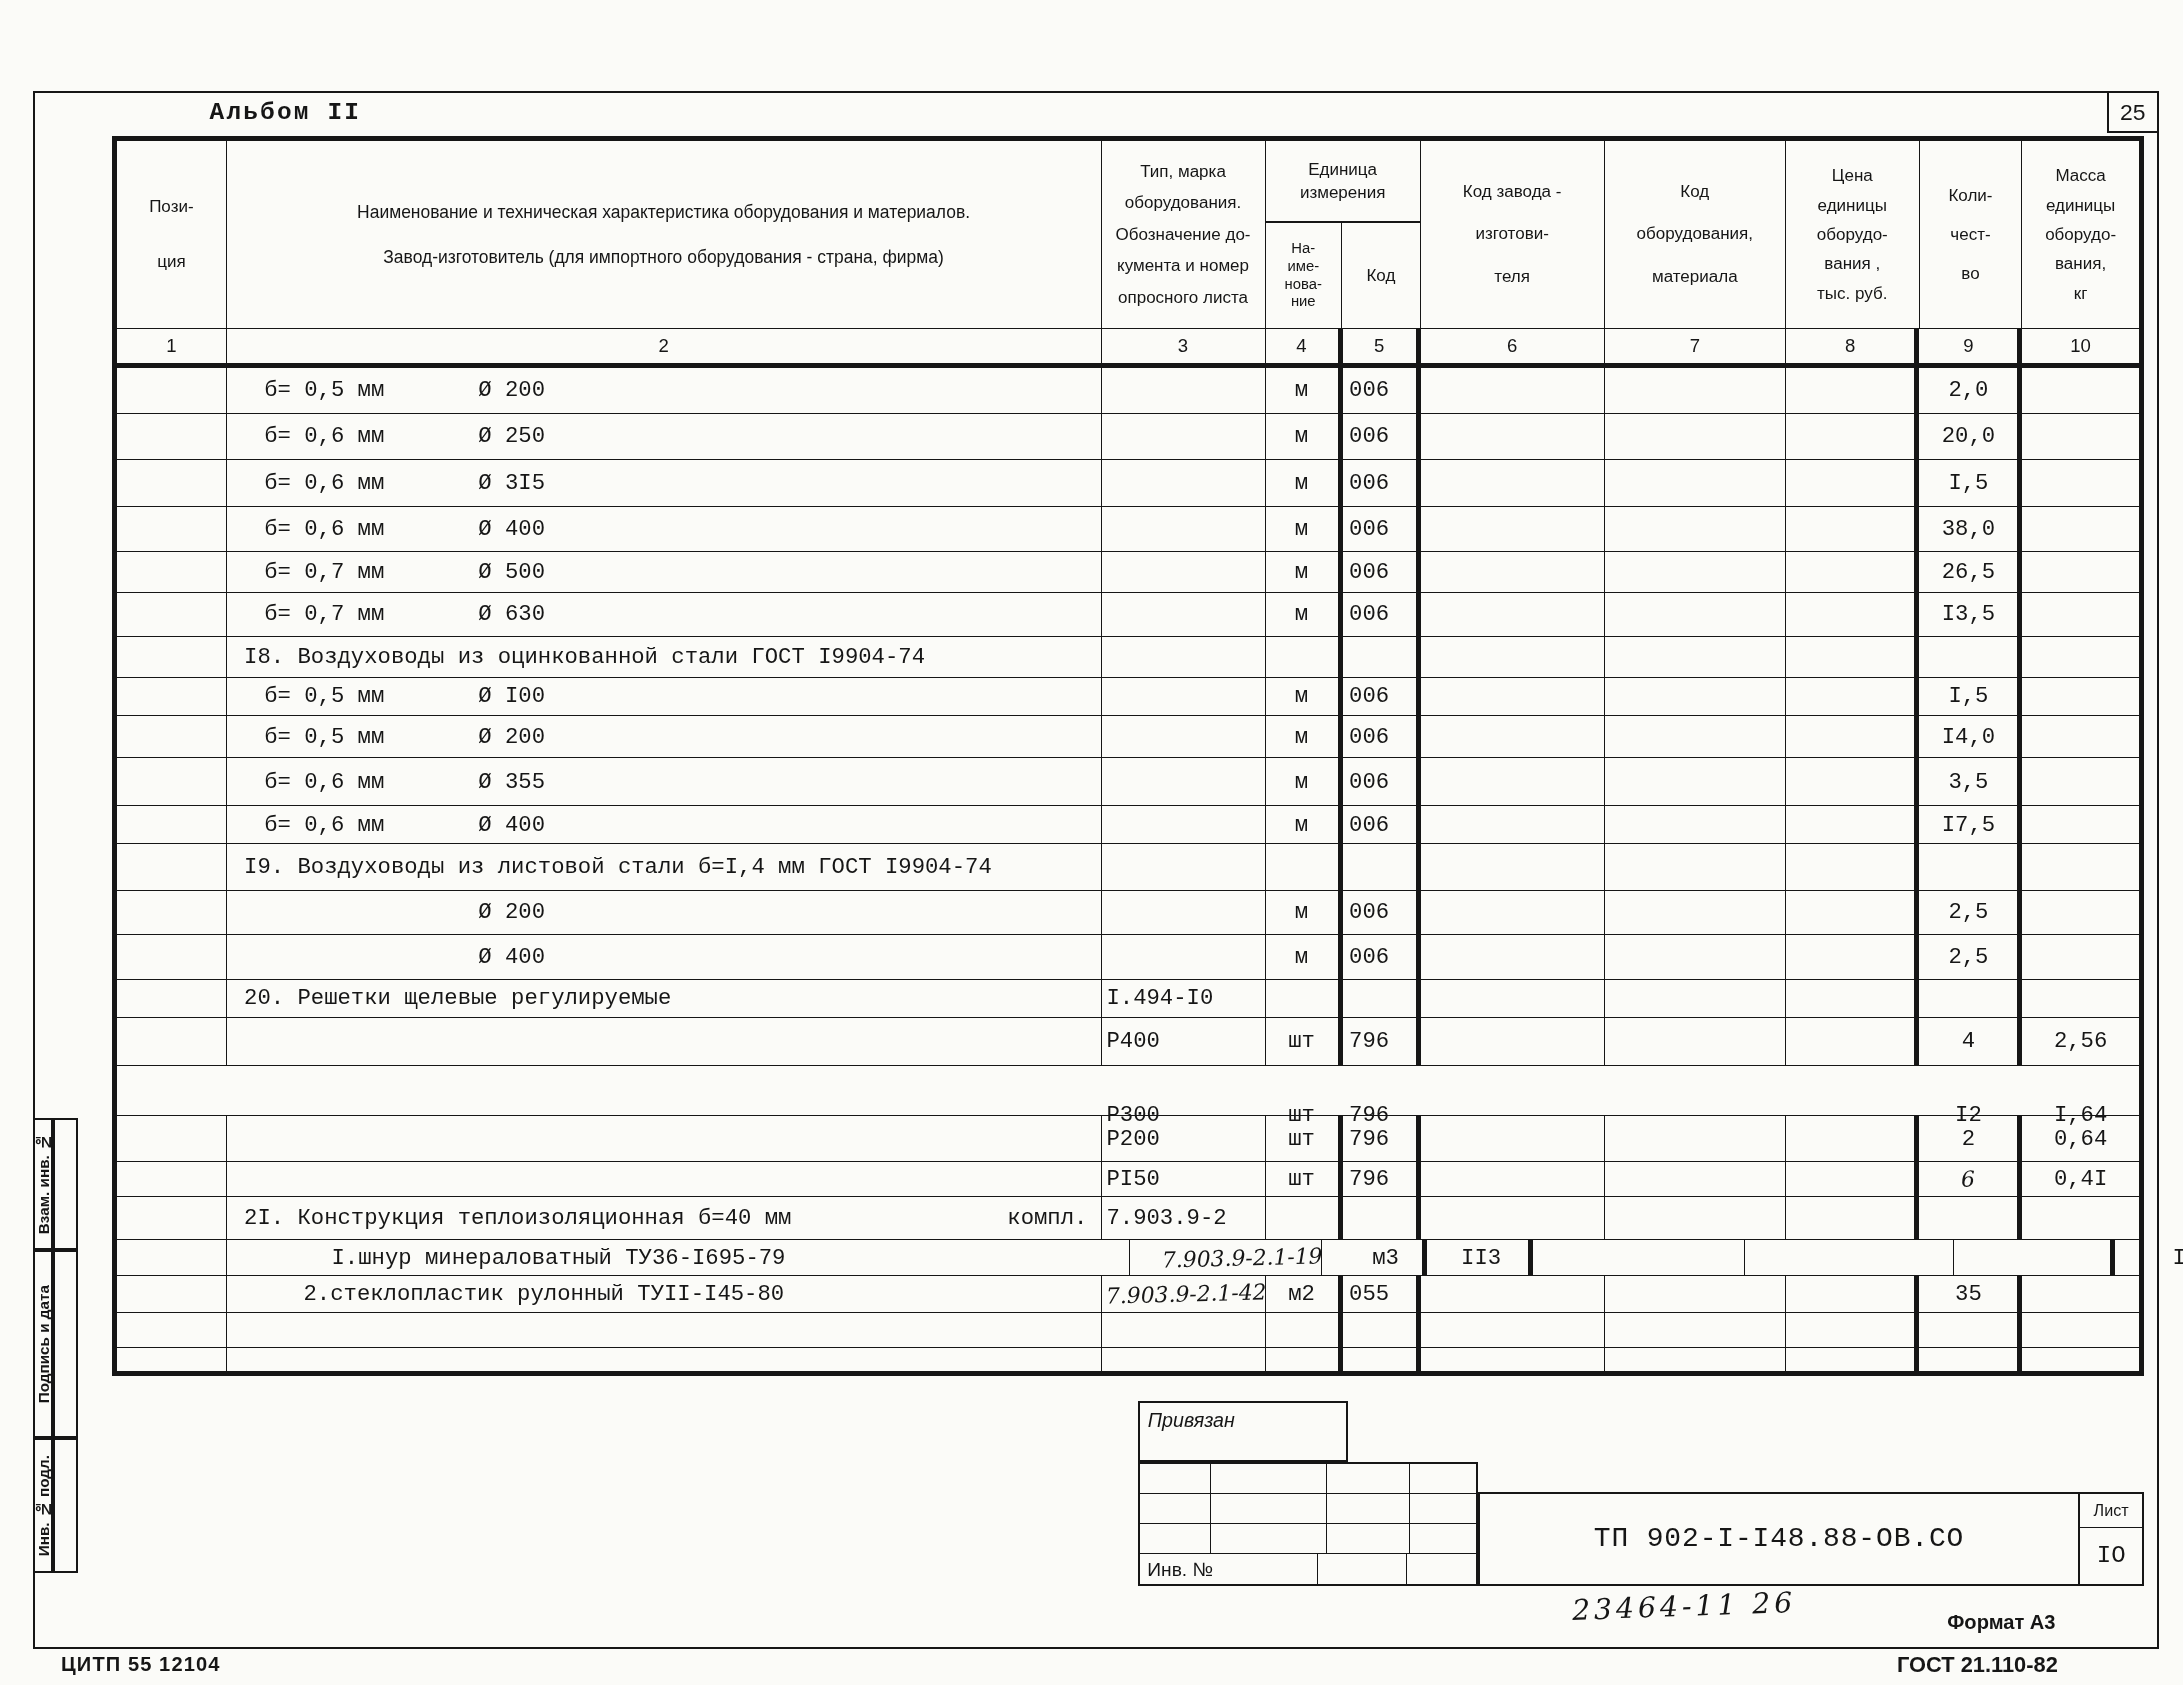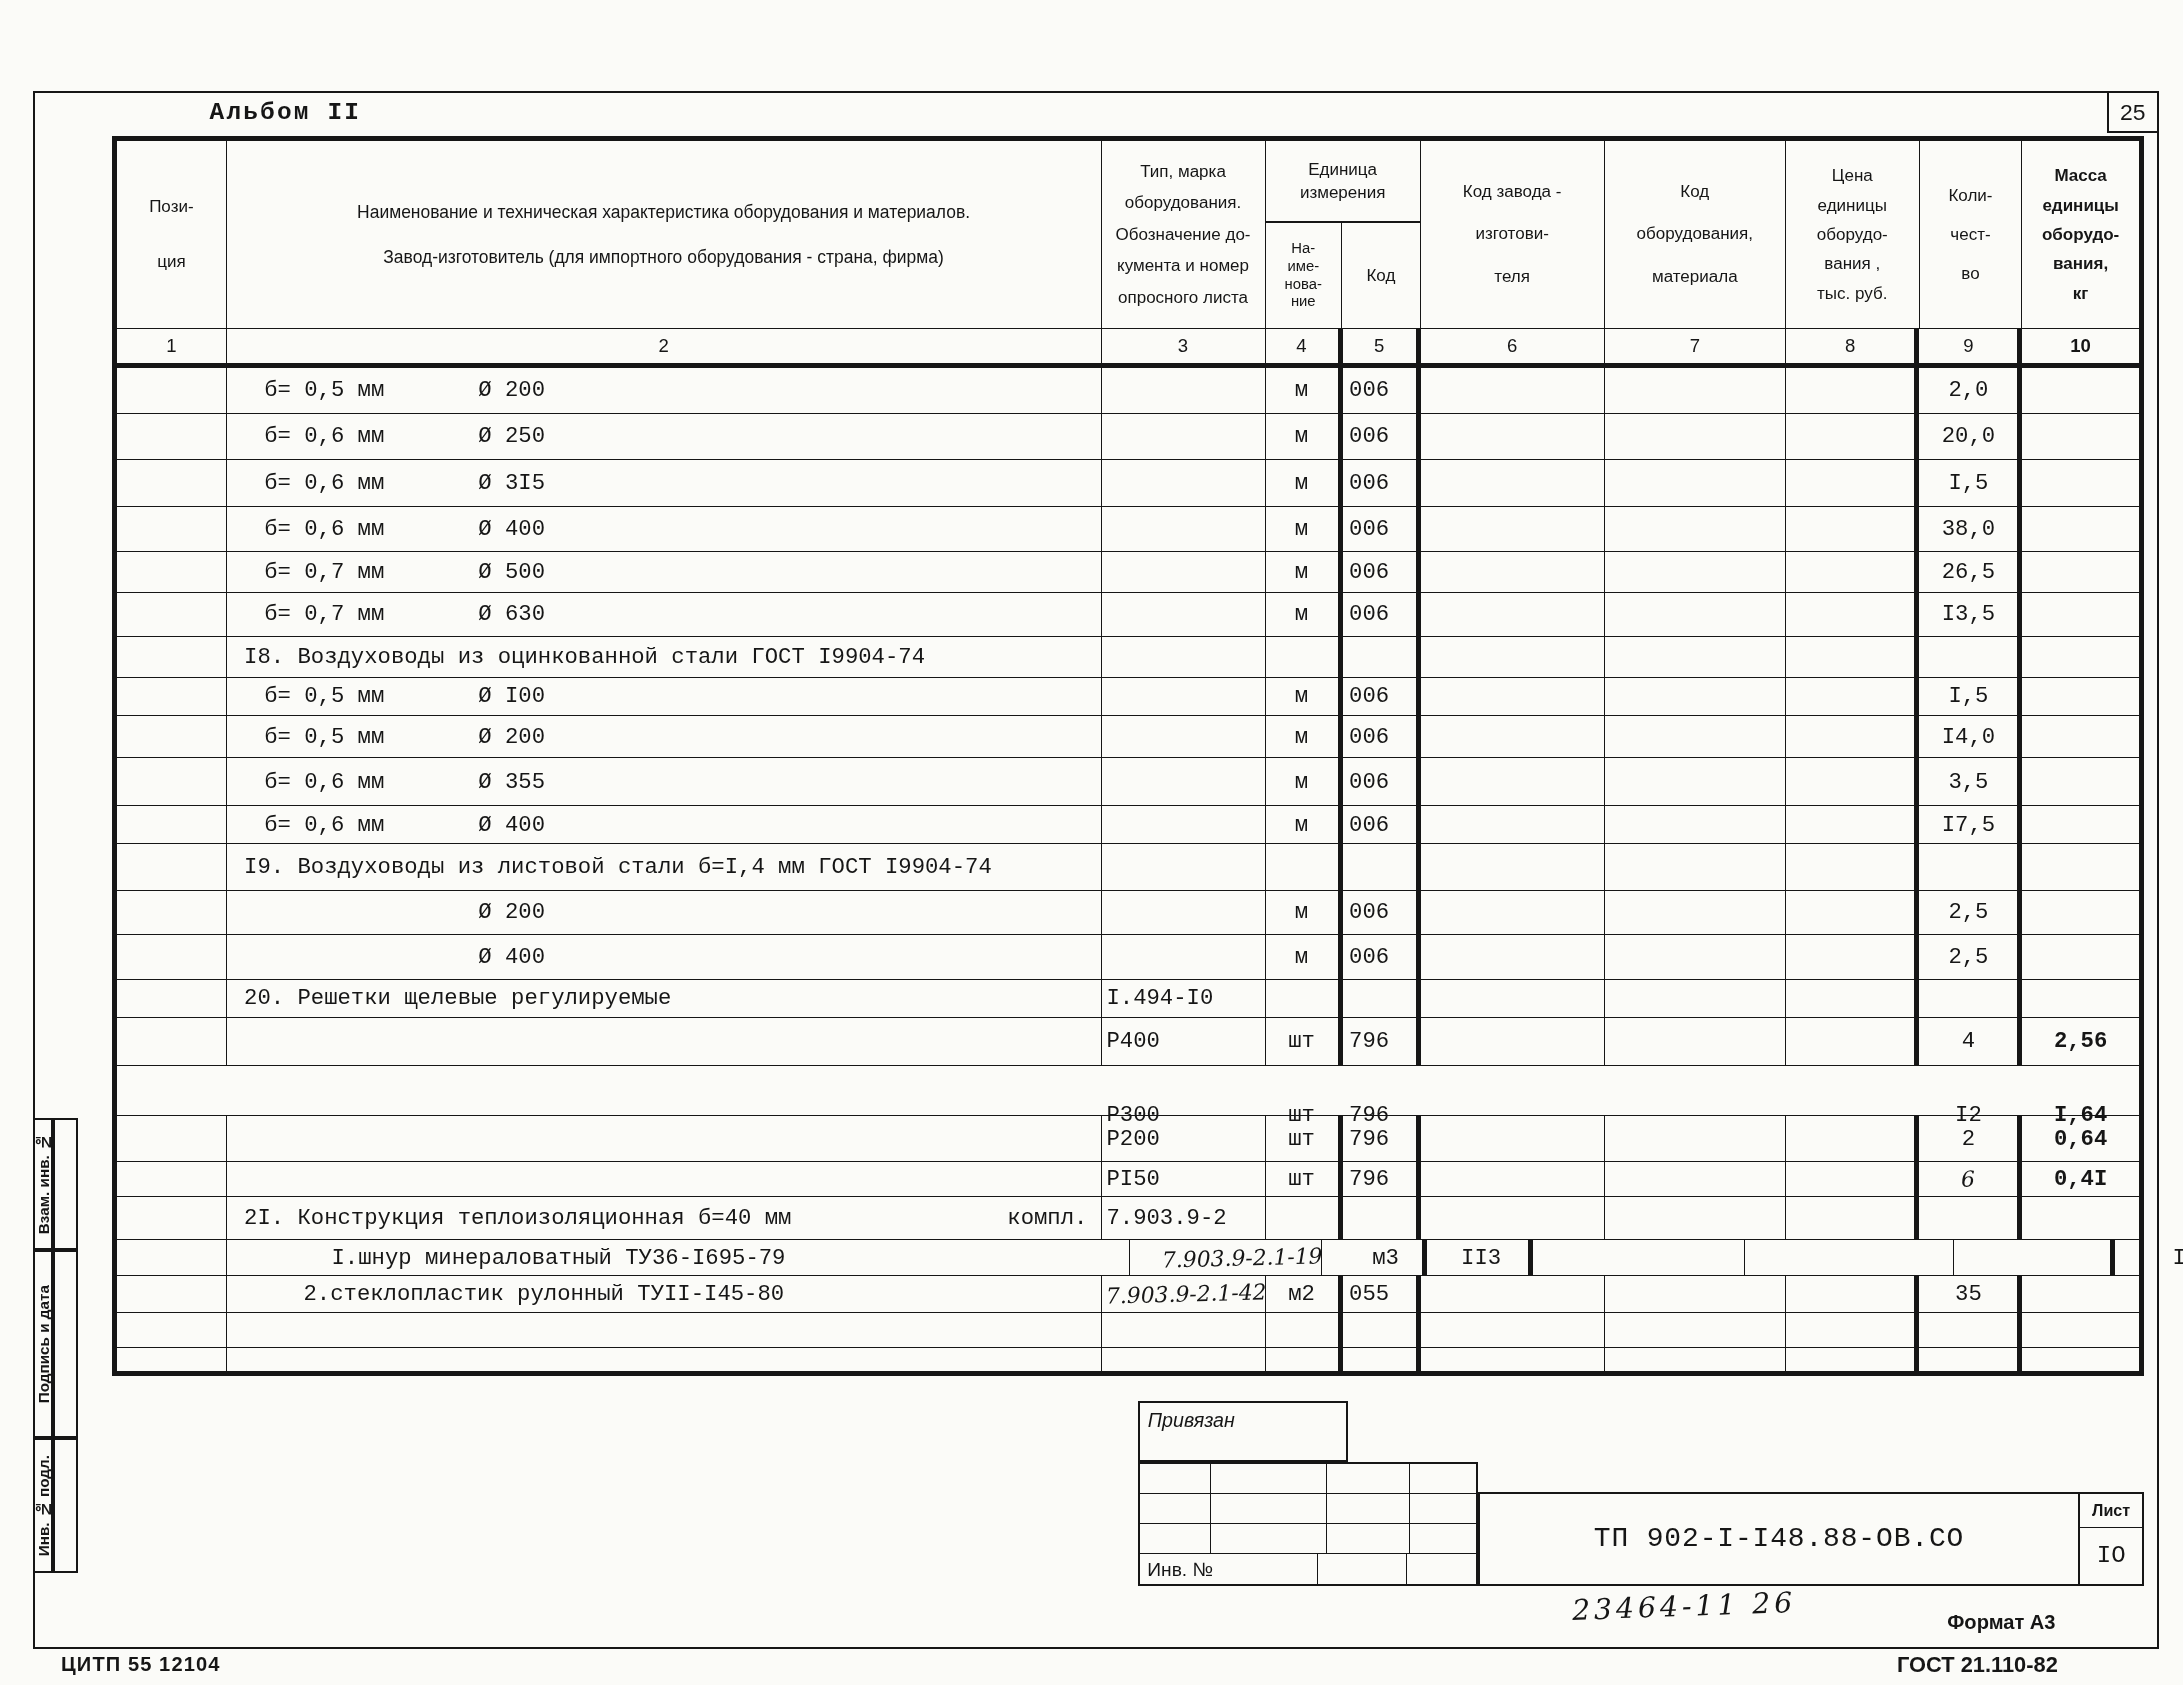--- a/index.html
+++ b/index.html
@@ -31,21 +31,21 @@
     font-size:0.85vw;}
   .tbody{display:flex;flex-direction:column;height:81.56%;
     font-family:"Liberation Mono",monospace;font-size:1.02vw;}
   .trow{display:flex;border-bottom:var(--thin) solid var(--ink);min-height:0;}
   .trow:last-child{border-bottom:none;}
   .c{position:relative;border-right:var(--thin) solid var(--ink);min-width:0;}
   .w1{flex:0 0 5.41%}.w2{flex:0 0 43.28%}.w3{flex:0 0 8.11%}.w4{flex:0 0 3.81%}
   .w5{flex:0 0 3.87%}.w6{flex:0 0 9.09%}.w7{flex:0 0 8.98%}.w8{flex:0 0 6.6%}
   .w9{flex:0 0 5.09%}.w10{flex:0 0 5.76%}.w45{flex:0 0 7.68%}
   .thickR{border-right-width:var(--thick);}
-  .last{border-right:none;font-weight:bold;}
+  .last{border-right:none;}
   
   .hcell{display:flex;flex-direction:column;align-items:center;justify-content:center;
     text-align:center;font-size:0.78vw;line-height:1.9;border-right:var(--thin) solid var(--ink);
     white-space:pre-line;min-width:0;}
   .hcell.last{border-right:none;}
   .hdr-c1{line-height:3.2;}
   .hdr-c2{font-size:0.8vw;line-height:1.2;}
   .hdr-c2 .hl{margin:0.55vw 0;white-space:pre-line;}
   .hdr-c3{line-height:1.85;}
   .hdr-c6,.hdr-c7{line-height:2.5;}
@@ -84,21 +84,21 @@
   .g-c.last{border-right:none;}
   .gw1{width:26.8%}.gw2{width:35.1%}.gw3{width:22.4%}.gw4{width:15.7%}.gw12{width:61.9%}
   .inv-lab{position:absolute;left:4%;bottom:10%;font-size:0.88vw;white-space:nowrap;}
   .wide-box{position:absolute;left:67.69%;top:88.55%;width:30.52%;height:5.54%;
     border:var(--mid) solid var(--ink);background:var(--paper);}
   .desig{position:absolute;left:0;right:9.6%;top:0;bottom:0;display:flex;align-items:center;
     justify-content:center;font-family:"Liberation Mono",monospace;font-size:1.28vw;letter-spacing:0.04vw;}
   .list-cell{position:absolute;right:0;top:0;width:9.6%;height:100%;
     border-left:var(--mid) solid var(--ink);display:flex;flex-direction:column;}
   .list-hdr{height:38%;border-bottom:var(--thin) solid var(--ink);display:flex;align-items:center;
-    justify-content:center;font-size:0.74vw;font-weight:bold;}
+    justify-content:center;font-size:0.74vw;font-weight:normal;}
   .list-val{height:62%;display:flex;align-items:center;justify-content:center;
     font-family:"Liberation Mono",monospace;font-size:1.1vw;}
   
   .hand-note{position:absolute;left:72%;top:94.35%;
     font-family:"DejaVu Serif",serif;font-style:italic;font-size:1.3vw;
     letter-spacing:0.18vw;transform:rotate(-2deg);}
   .format-note{position:absolute;left:89.2%;top:95.6%;font-size:0.92vw;font-weight:bold;}
   .gost-note{position:absolute;left:86.9%;top:98.05%;font-size:1.0vw;font-weight:bold;}
   .citp-note{position:absolute;left:2.8%;top:98.1%;font-size:0.92vw;font-weight:bold;letter-spacing:0.05vw;}
 </style>

